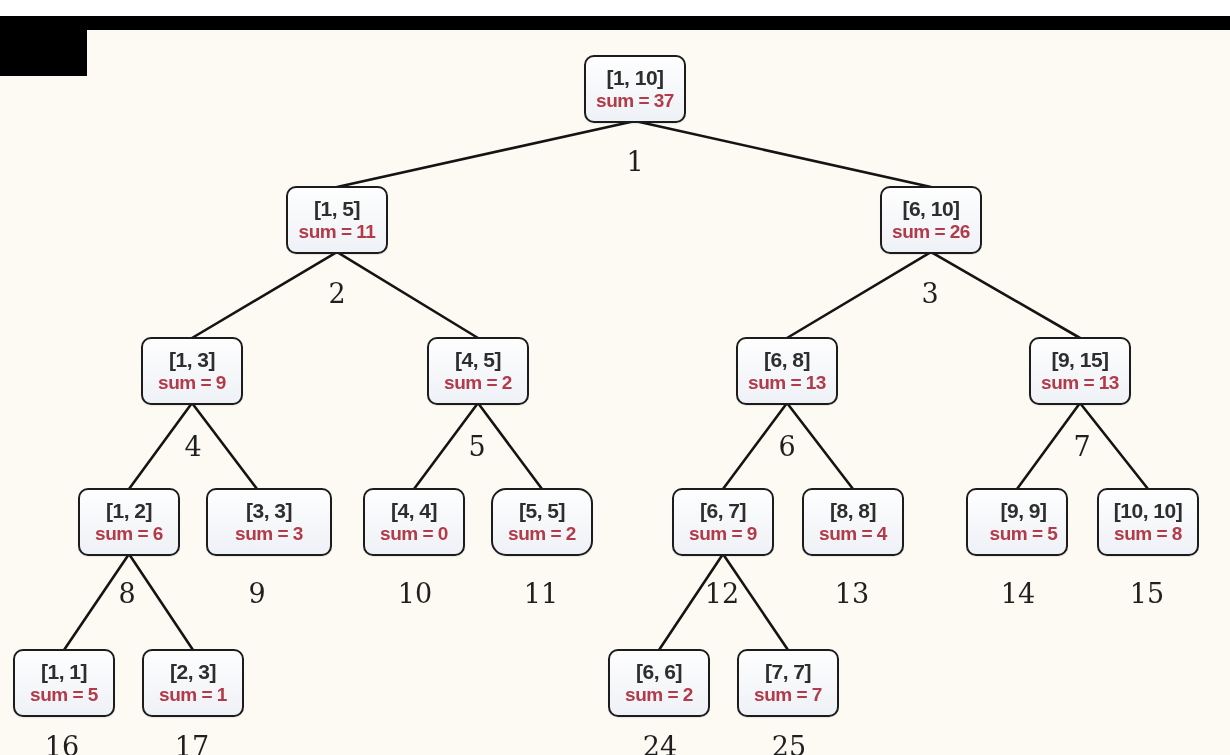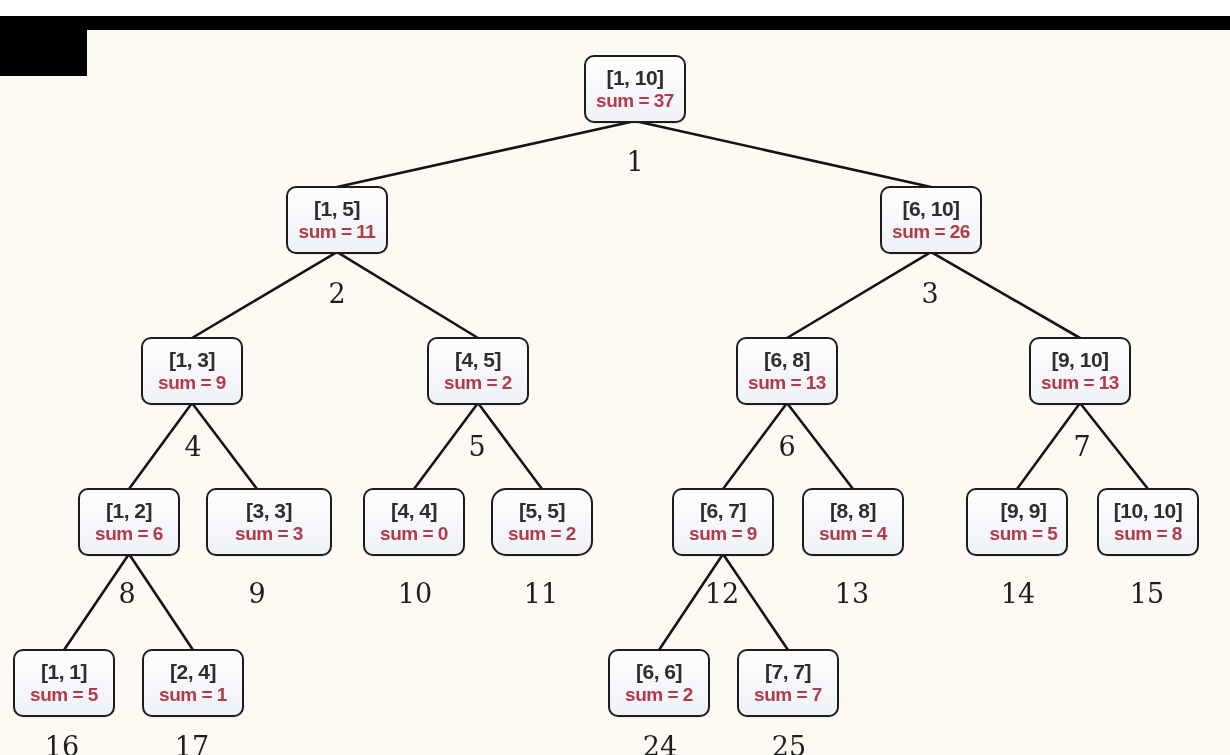--- a/index.html
+++ b/index.html
@@ -131,21 +131,21 @@
   </div>
   <div class="idx" style="left: 477px; top: 430px;">5</div>
 
   <div class="node" style="left: 736px; top: 321px; width: 102px; height: 68px;">
     <div class="range">[6, 8]</div>
     <div class="sum">sum = 13</div>
   </div>
   <div class="idx" style="left: 787px; top: 430px;">6</div>
 
   <div class="node" style="left: 1029px; top: 321px; width: 102px; height: 68px;">
-    <div class="range">[9, 10]</div>
+    <div class="range">[9, 15]</div>
     <div class="sum">sum = 13</div>
   </div>
   <div class="idx" style="left: 1082px; top: 430px;">7</div>
 
   <div class="node" style="left: 78px; top: 472px; width: 102px; height: 68px;">
     <div class="range">[1, 2]</div>
     <div class="sum">sum = 6</div>
   </div>
   <div class="idx" style="left: 127px; top: 577px;">8</div>
 
@@ -191,21 +191,21 @@
   </div>
   <div class="idx" style="left: 1147px; top: 577px;">15</div>
 
   <div class="node" style="left: 13px; top: 633px; width: 102px; height: 68px;">
     <div class="range">[1, 1]</div>
     <div class="sum">sum = 5</div>
   </div>
   <div class="idx" style="left: 62px; top: 730px;">16</div>
 
   <div class="node" style="left: 142px; top: 633px; width: 102px; height: 68px;">
-    <div class="range">[2, 4]</div>
+    <div class="range">[2, 3]</div>
     <div class="sum">sum = 1</div>
   </div>
   <div class="idx" style="left: 192px; top: 730px;">17</div>
 
   <div class="node" style="left: 608px; top: 633px; width: 102px; height: 68px;">
     <div class="range">[6, 6]</div>
     <div class="sum">sum = 2</div>
   </div>
   <div class="idx" style="left: 660px; top: 730px; text-align: right;">24</div>
 

